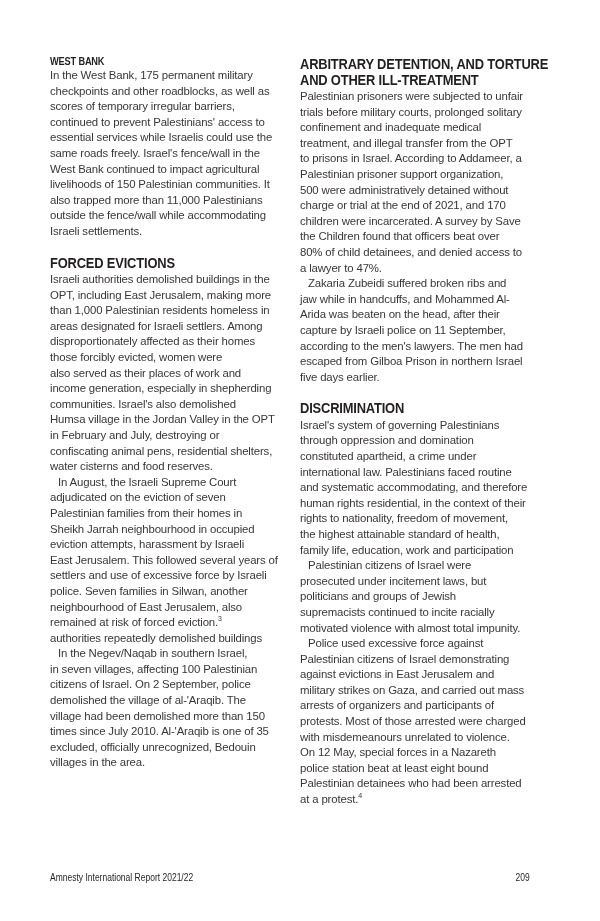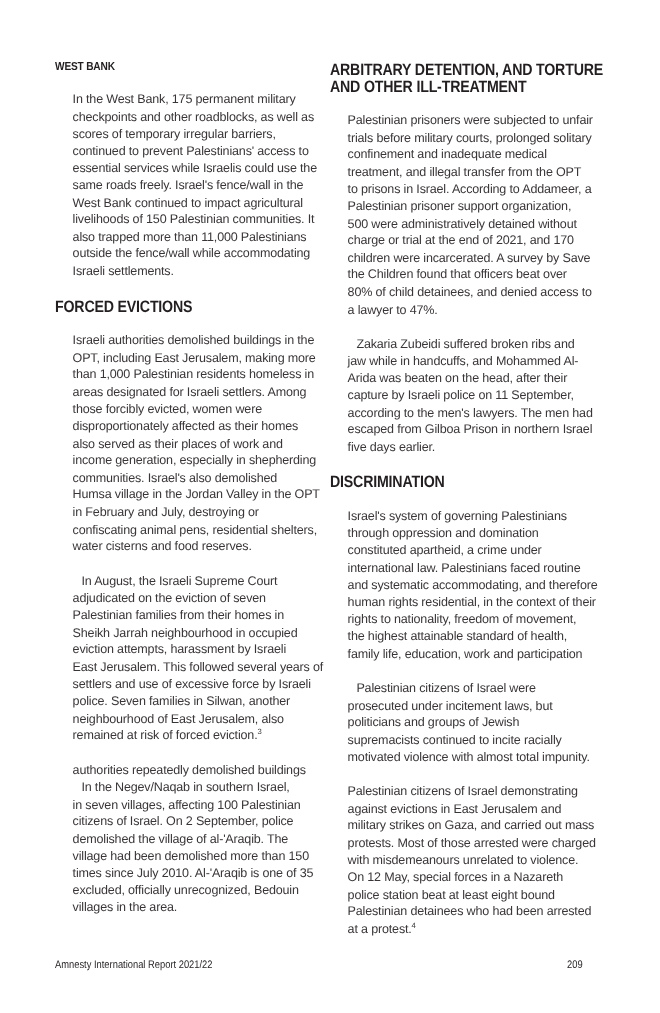--- a/index.html
+++ b/index.html
@@ -43,21 +43,21 @@
       color: #231f20;
       transform: scaleX(0.86);
       transform-origin: left center;
       white-space: nowrap;
     }
     .heading.spaced { margin-top: 15px; }
     .para {
       font-family: "Liberation Sans", sans-serif;
       font-size: 11.4px;
       line-height: 15.6px;
-      margin: 16px;
+      margin: 0;
       color: #3a3637;
       letter-spacing: -0.15px;
     }
     .line { display: block; white-space: nowrap; }
     sup {
       font-size: 7px;
       line-height: 0;
       vertical-align: super;
     }
     .footer {
@@ -107,22 +107,22 @@
     </p>
   </section>
 
   <section>
     <h2 class="heading spaced">FORCED EVICTIONS</h2>
     <p class="para">
       <span class="line">Israeli authorities demolished buildings in the</span>
       <span class="line">OPT, including East Jerusalem, making more</span>
       <span class="line">than 1,000 Palestinian residents homeless in</span>
       <span class="line">areas designated for Israeli settlers. Among</span>
+      <span class="line">disproportionately affected as their homes</span>
       <span class="line">those forcibly evicted, women were</span>
-      <span class="line">disproportionately affected as their homes</span>
       <span class="line">also served as their places of work and</span>
       <span class="line">income generation, especially in shepherding</span>
       <span class="line">communities. Israel's also demolished</span>
       <span class="line">Humsa village in the Jordan Valley in the OPT</span>
       <span class="line">in February and July, destroying or</span>
       <span class="line">confiscating animal pens, residential shelters,</span>
       <span class="line">water cisterns and food reserves.</span>
     </p>
     <p class="para">
       <span class="line" style="padding-left:8px">In August, the Israeli Supreme Court</span>
@@ -194,23 +194,25 @@
       <span class="line">family life, education, work and participation</span>
     </p>
     <p class="para">
       <span class="line" style="padding-left:8px">Palestinian citizens of Israel were</span>
       <span class="line">prosecuted under incitement laws, but</span>
       <span class="line">politicians and groups of Jewish</span>
       <span class="line">supremacists continued to incite racially</span>
       <span class="line">motivated violence with almost total impunity.</span>
     </p>
     <p class="para">
+      <span class="line" style="padding-left:8px">Police used excessive force against</span>
       <span class="line">Palestinian citizens of Israel demonstrating</span>
       <span class="line">against evictions in East Jerusalem and</span>
       <span class="line">military strikes on Gaza, and carried out mass</span>
+      <span class="line">arrests of organizers and participants of</span>
       <span class="line">protests. Most of those arrested were charged</span>
       <span class="line">with misdemeanours unrelated to violence.</span>
       <span class="line">On 12 May, special forces in a Nazareth</span>
       <span class="line">police station beat at least eight bound</span>
       <span class="line">Palestinian detainees who had been arrested</span>
       <span class="line"><span>at a protest.</span><sup>4</sup></span>
     </p>
   </section>
 </div>
 

